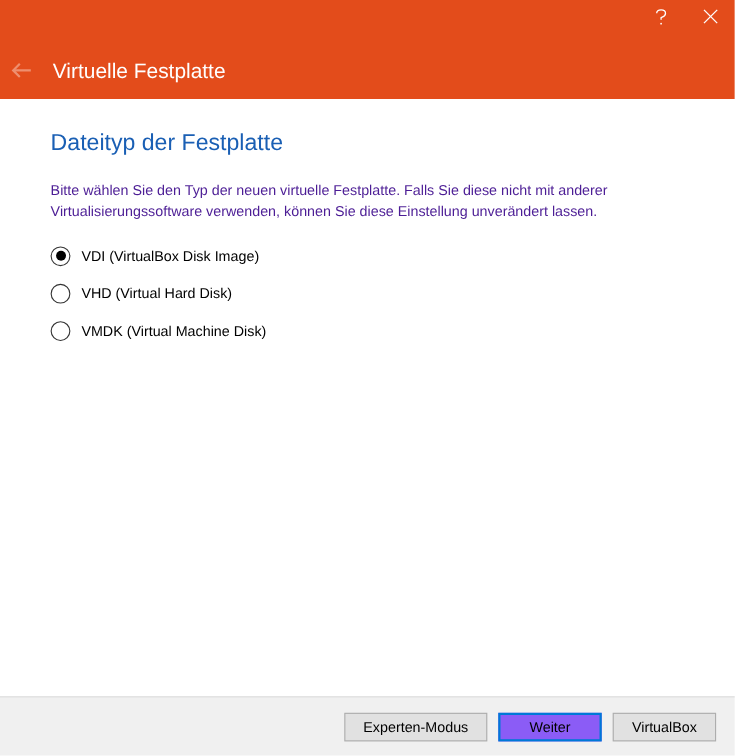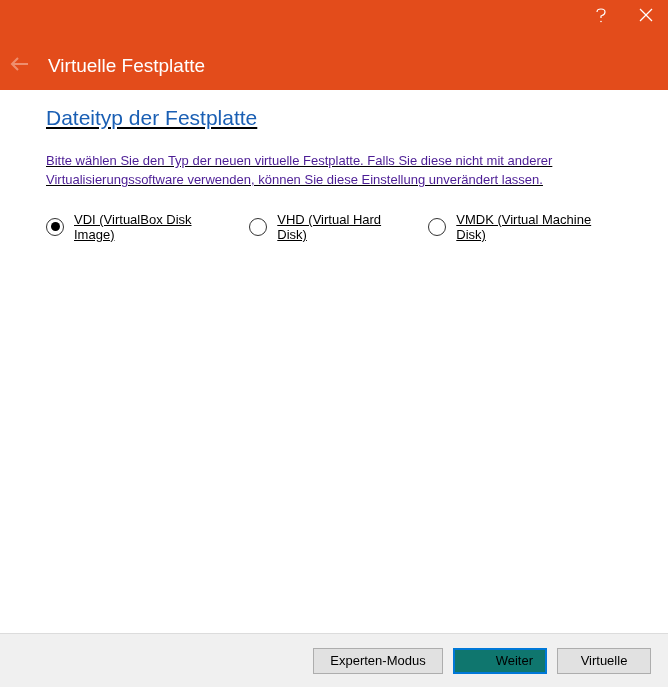--- a/index.html
+++ b/index.html
@@ -54,38 +54,37 @@
       fill: none;
     }
     .titlebar-text {
       position: absolute;
       left: 48px;
       top: 55px;
       font-size: 19px;
       color: #fff;
     }
     .content {
-      padding: 16px 46px 0 46px;
-      text-decoration: underline;
+      padding: 28px 46px 0 46px;
     }
     .heading {
       color: #1a5fb4;
       font-size: 21px;
       font-weight: 400;
       margin-bottom: 22px;
     }
     .description {
       color: #4c1d95;
       font-size: 13px;
       line-height: 1.45;
       margin-bottom: 22px;
     }
     .radio-group {
       display: flex;
-      flex-direction: row;
+      flex-direction: column;
       gap: 16px;
     }
     .radio-option {
       display: flex;
       align-items: center;
       gap: 10px;
       cursor: pointer;
     }
     .radio-circle {
       width: 18px;
@@ -129,22 +128,21 @@
       font-family: inherit;
       font-size: 13px;
       padding: 0 12px;
       cursor: pointer;
     }
     .btn-expert {
       min-width: 130px;
     }
     .btn-primary {
       border: 2px solid #0078d7;
-      background: #0f766e;
-      text-align: right;
+      background: #8b5cf6;
     }
   </style>
 </head>
 <body>
 
 <div class="titlebar">
   <div class="titlebar-controls">
     <div class="titlebar-control">
       <svg width="14" height="16" viewBox="0 0 14 16">
         <path d="M3 5 Q3 2 7 2 Q11 2 11 5 Q11 7.5 8 8.5 L7 9 L7 11"></path>
@@ -185,14 +183,14 @@
     <div class="radio-option">
       <span class="radio-circle"></span>
       <span class="radio-label">VMDK (Virtual Machine Disk)</span>
     </div>
   </div>
 </div>
 
 <div class="footer">
   <button class="btn btn-expert">Experten-Modus</button>
   <button class="btn btn-primary">Weiter</button>
-  <button class="btn">Virtuelle</button>
+  <button class="btn">VirtualBox</button>
 </div>
 
 </body></html>

